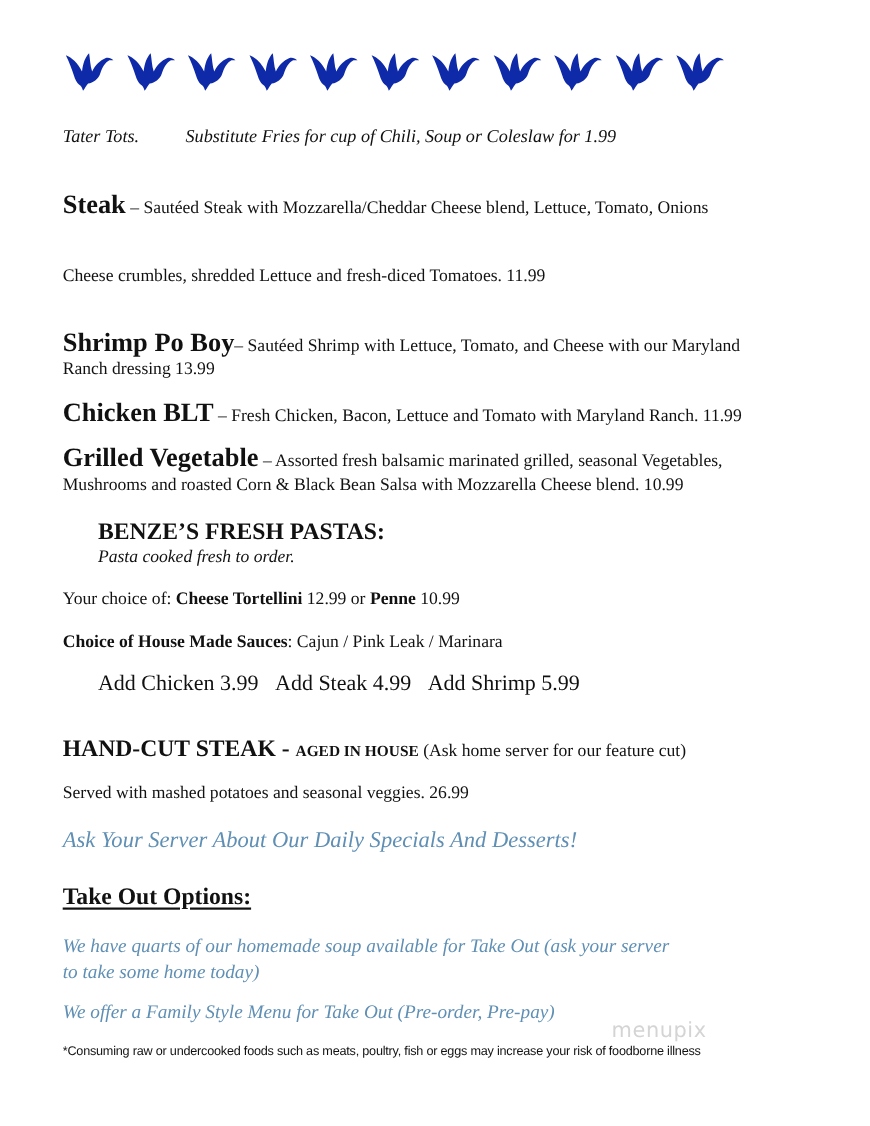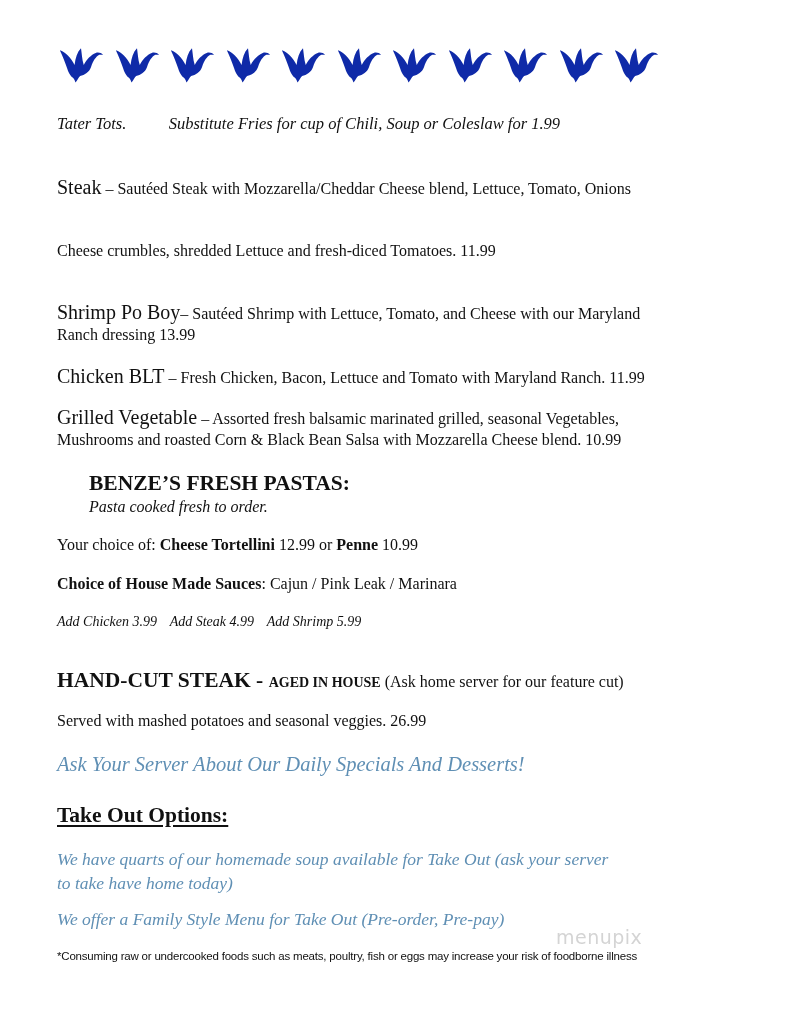--- a/index.html
+++ b/index.html
@@ -6,28 +6,28 @@
     body {
       width: 791px; height: 1024px; position: relative; overflow: hidden;
       font-family: "Liberation Serif", "DejaVu Serif", serif; color: #111;
     }
     .geese { position: absolute; left: 58px; top: 44px; display: flex; gap: 0; }
     .goose { width: 55.5px; height: 42px; display: block; }
     .goose svg { width: 46px; height: 40px; display: block; }
     .blk { position: absolute; left: 57px; }
     .line { font-size: 16px; line-height: 21px; white-space: nowrap; }
     .hd-big { font-weight: bold; font-size: 21px; }
-    .hd-item { font-weight: normal; font-size: 20px; }
+    .hd-item { font-weight: bold; font-size: 24px; }
     .it { font-style: italic; }
     .bold { font-weight: bold; }
     .h2 { font-weight: bold; font-size: 21.5px; line-height: 26px; }
     .h2-small { font-weight: bold; font-size: 14px; }
     .blue-it { font-style: italic; font-weight: normal; color: #5f8fb4; }
     .u { text-decoration: underline; text-decoration-thickness: 2px; text-underline-offset: 3px; }
-    .small-it { font-style: italic; font-size: 14px; }
+    .small-it { font-size: 20px; margin-left: 32px; }
     .disclaimer { font-family: "Liberation Sans Narrow", "Liberation Sans", sans-serif; font-size: 11.5px; letter-spacing: -0.2px; }
     .watermark {
       position: absolute; left: 556px; top: 926px; font-family: "DejaVu Sans", sans-serif;
       font-size: 19px; color: #d4d4d4; letter-spacing: 0.5px;
     }
   </style>
 </head>
 <body>
 
 <div class="geese" id="geese">
@@ -158,21 +158,21 @@
 <div class="blk" style="top:751px;">
   <div class="blue-it" style="font-size:20.5px; line-height:26px; white-space:nowrap;">Ask Your Server About Our Daily Specials And Desserts!</div>
 </div>
 
 <div class="blk" style="top:802px;">
   <div class="h2 u">Take Out Options:</div>
 </div>
 
 <div class="blk" style="top:847px;">
   <div class="blue-it" style="font-size:17.5px; line-height:24px; white-space:nowrap;">We have quarts of our homemade soup available for Take Out (ask your server</div>
-  <div class="blue-it" style="font-size:17.5px; line-height:24px; white-space:nowrap;">to take have home today)</div>
+  <div class="blue-it" style="font-size:17.5px; line-height:24px; white-space:nowrap;">to take some home today)</div>
 </div>
 
 <div class="blk" style="top:907px;">
   <div class="blue-it" style="font-size:17.5px; line-height:24px; white-space:nowrap;">We offer a Family Style Menu for Take Out (Pre-order, Pre-pay)</div>
 </div>
 
 <div class="watermark">menupix</div>
 
 <div class="blk" style="top:950px;">
   <div class="disclaimer">*Consuming raw or undercooked foods such as meats, poultry, fish or eggs may increase your risk of foodborne illness</div>

